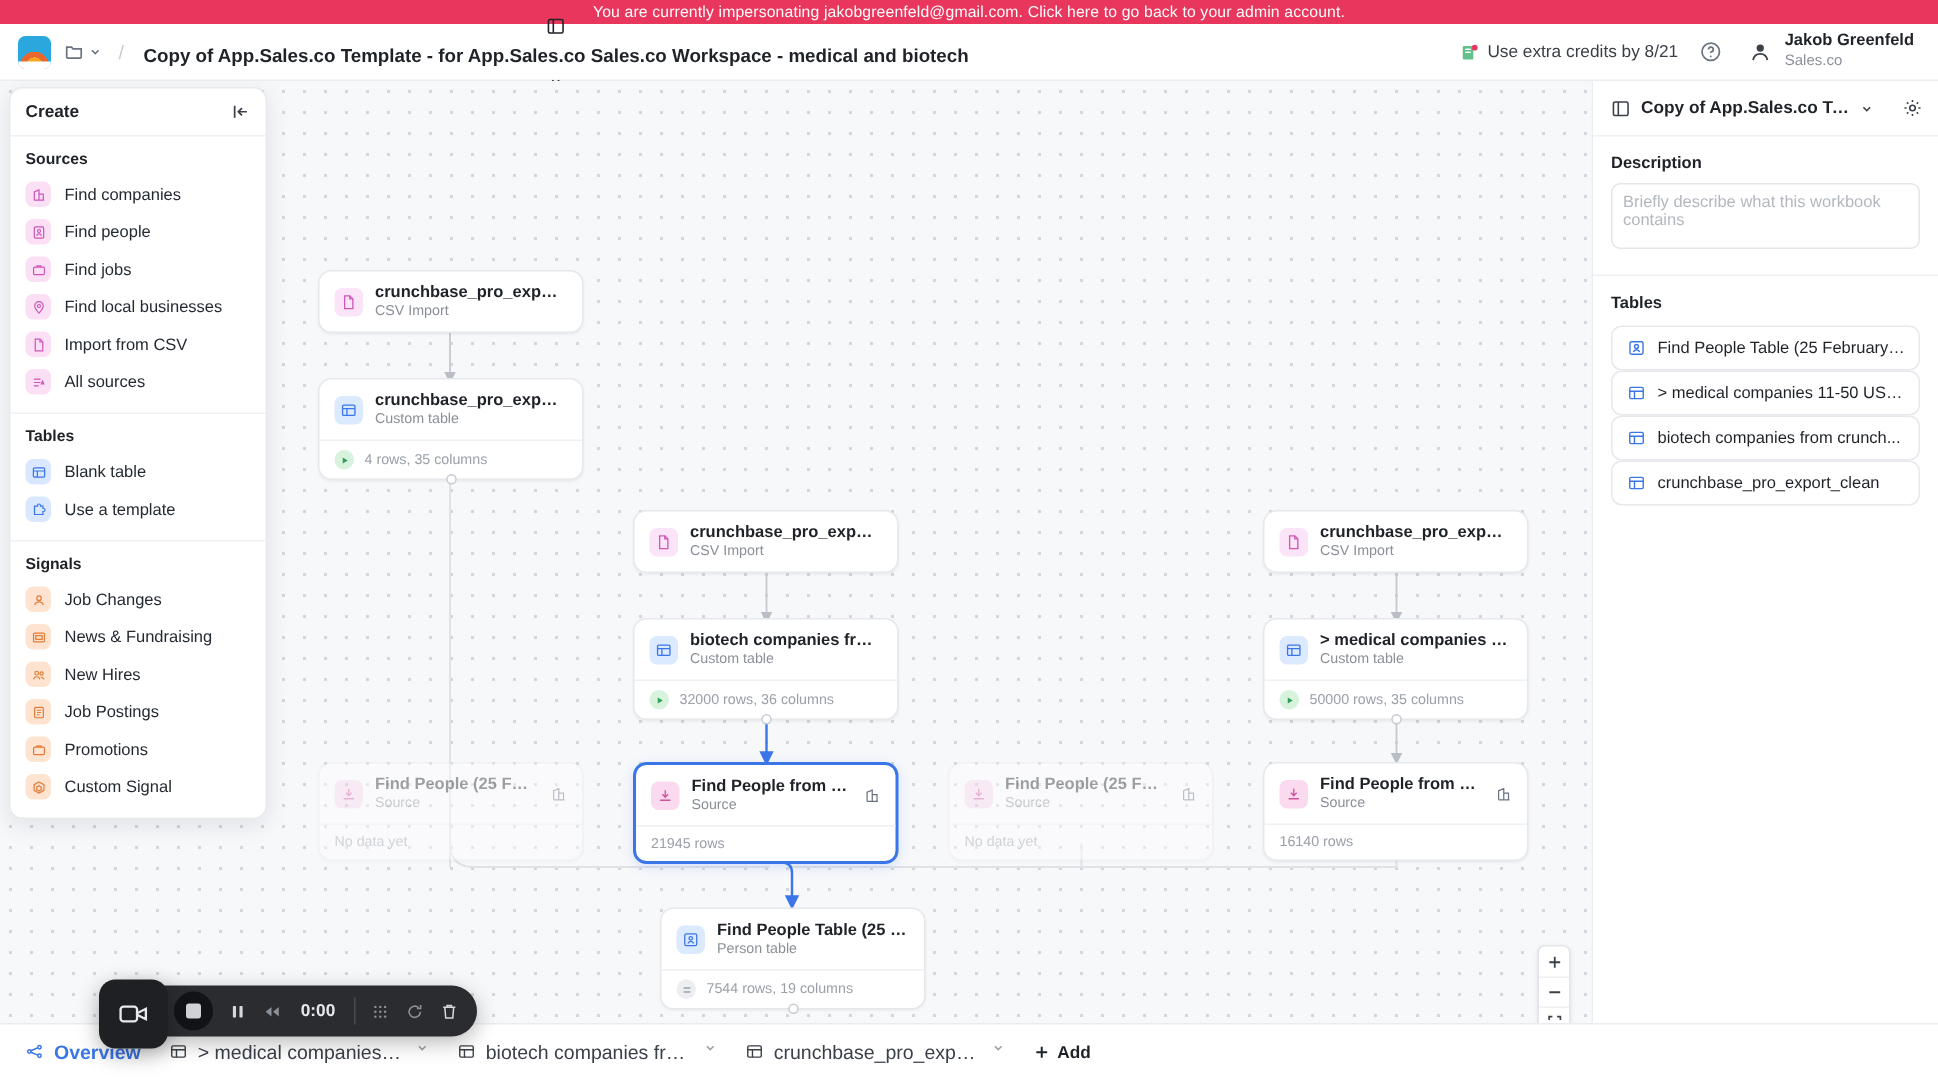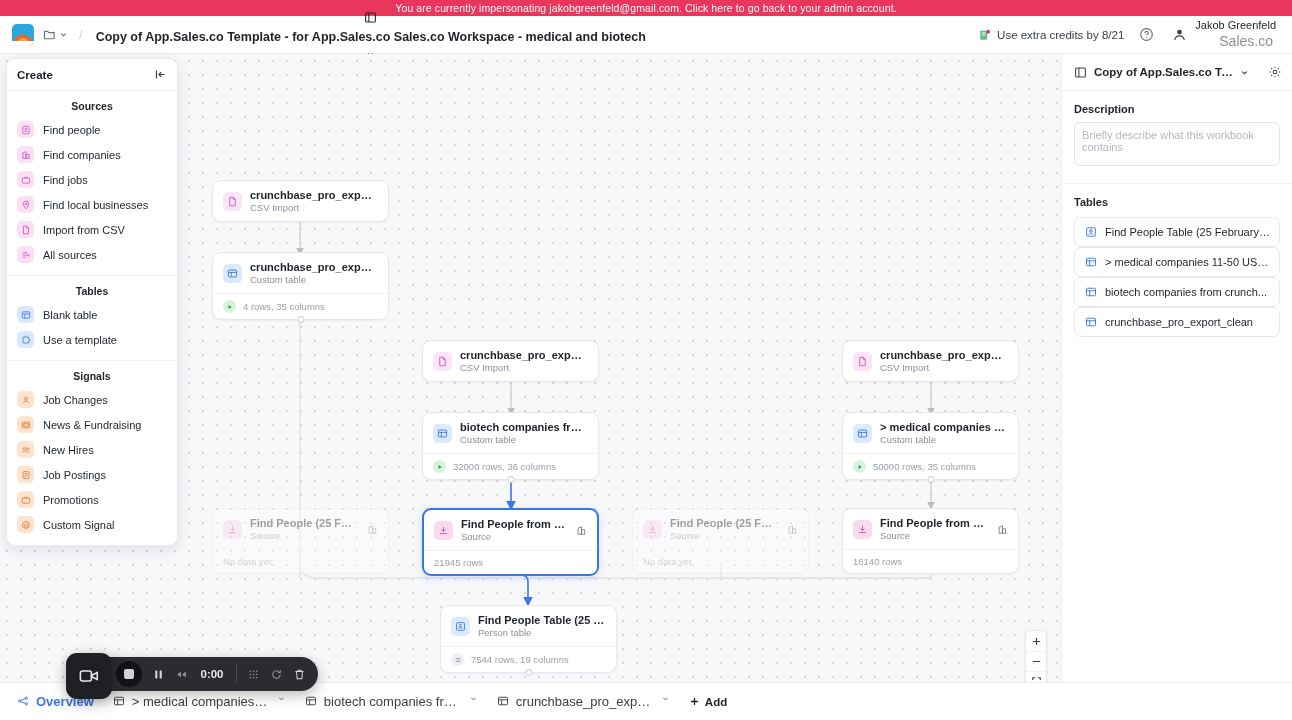--- a/index.html
+++ b/index.html
@@ -36,22 +36,22 @@
   }
   .hdr-folder{ display:flex;align-items:center;gap:3px; color:#6b7280; padding:2px 3px; border-radius:4px;}
   .hdr-sep{ color:#c9ccd1; font-size:13px; margin:0 2px;}
   .hdr-title{ display:flex; align-items:center; gap:6px; padding:3px 5px; border-radius:5px;flex-direction:column;}
   .hdr-title .t{ font-size:12.5px; font-weight:700; color:#1f2328; }
   .sp{ flex:1; }
   .credits{ display:flex;align-items:center;gap:5px; font-size:11.5px; color:#3b4048; padding:3px 6px;border-radius:5px;}
   .help{ width:20px;height:20px;display:flex;align-items:center;justify-content:center;color:#6b7280;}
   .user{ display:flex;align-items:center;gap:7px; padding:2px 4px;border-radius:5px; margin-left:4px;}
   .avatar{ width:18px;height:18px;border-radius:50%; display:flex;align-items:center;justify-content:center; color:#3b4048;}
-  .uname{ font-size:11px; font-weight:400; line-height:1.25; color:#1f2328;}
-  .uorg{ font-size:14px; color:#8b9098; line-height:1.25;margin-left:24px;}
+  .uname{ font-size:11px; font-weight:700; line-height:1.25; color:#1f2328;}
+  .uorg{ font-size:10px; color:#8b9098; line-height:1.25;}
 
   
   .body{ position:relative; height:666px; display:flex; }
 
   
   .canvas{
     position:relative; flex:1; overflow:hidden;
     background-color:#f7f8fa;
     background-image:radial-gradient(#d3d6db 1px, transparent 1px);
     background-size:14px 14px;
@@ -101,21 +101,21 @@
   .create{
     position:absolute; left:6px; top:4px; width:172px; background:#fff;
     border:1px solid #e8eaec; border-radius:9px; box-shadow:0 4px 16px rgba(16,24,40,.10);
     overflow:hidden; z-index:20;
   }
   .cp-head{ display:flex;align-items:center; padding:9px 10px 9px 10px; border-bottom:1px solid #eef0f2;}
   .cp-head .ttl{ font-size:11.5px; font-weight:700; }
   .cp-head .collapse{ margin-left:auto; color:#3b4048; display:flex; }
   .cp-sec{ padding:6px 0 8px; }
   .cp-sec + .cp-sec{ border-top:1px solid #eef0f2; }
-  .cp-label{ font-size:10.5px; font-weight:700; padding:3px 10px 5px; color:#1f2328;text-align:center;}
+  .cp-label{ font-size:10.5px; font-weight:700; padding:3px 10px 5px; color:#1f2328;}
   .cp-item{ display:flex;align-items:center;gap:9px; padding:4px 10px; }
   .cp-ico{ width:17px;height:17px;border-radius:5px;display:flex;align-items:center;justify-content:center;flex:none;}
   .pk{ background:#fbdff5; color:#cc56b8; }
   .bl{ background:#d9e8ff; color:#3b76e8; }
   .or{ background:#fde3d0; color:#e27b35; }
   .cp-txt{ font-size:11px; color:#242a31; white-space:nowrap; }
 
   
   .right{
     width:231px; background:#fff; border-left:1px solid #ebecee; display:flex; flex-direction:column;
@@ -532,34 +532,34 @@
                 <path d="M3 3v10M13 8H6.2M9 5l-3 3 3 3"></path>
               </svg>
           </span>
         </div>
 
         <div class="cp-sec">
           <div class="cp-label">Sources</div>
           <div class="cp-item">
             <span class="cp-ico pk">
                 <svg width="10" height="10" viewBox="0 0 16 16" fill="none" stroke="currentColor" stroke-width="1.3">
+                  <path d="M3 13.4V4.6l5-2v10.8M8 13.4V7h4.6v6.4M2.5 13.4h11"></path>
+                </svg>
+              </span>
+            <span class="cp-txt">Find companies</span>
+          </div>
+          <div class="cp-item">
+            <span class="cp-ico pk">
+                <svg width="10" height="10" viewBox="0 0 16 16" fill="none" stroke="currentColor" stroke-width="1.3">
                   <rect x="3" y="2" width="10" height="12" rx="1.4"></rect>
                   <circle cx="8" cy="6.4" r="1.6"></circle>
                   <path d="M5.5 11.4c.4-1.2 1.4-1.9 2.5-1.9s2.1.7 2.5 1.9"></path>
                 </svg>
               </span>
             <span class="cp-txt">Find people</span>
-          </div>
-          <div class="cp-item">
-            <span class="cp-ico pk">
-                <svg width="10" height="10" viewBox="0 0 16 16" fill="none" stroke="currentColor" stroke-width="1.3">
-                  <path d="M3 13.4V4.6l5-2v10.8M8 13.4V7h4.6v6.4M2.5 13.4h11"></path>
-                </svg>
-              </span>
-            <span class="cp-txt">Find companies</span>
           </div>
           <div class="cp-item">
             <span class="cp-ico pk">
                 <svg width="10" height="10" viewBox="0 0 16 16" fill="none" stroke="currentColor" stroke-width="1.3">
                   <rect x="2.2" y="5" width="11.6" height="8" rx="1.3"></rect>
                   <path d="M6 5V3.6h4V5"></path>
                 </svg>
               </span>
             <span class="cp-txt">Find jobs</span>
           </div>

